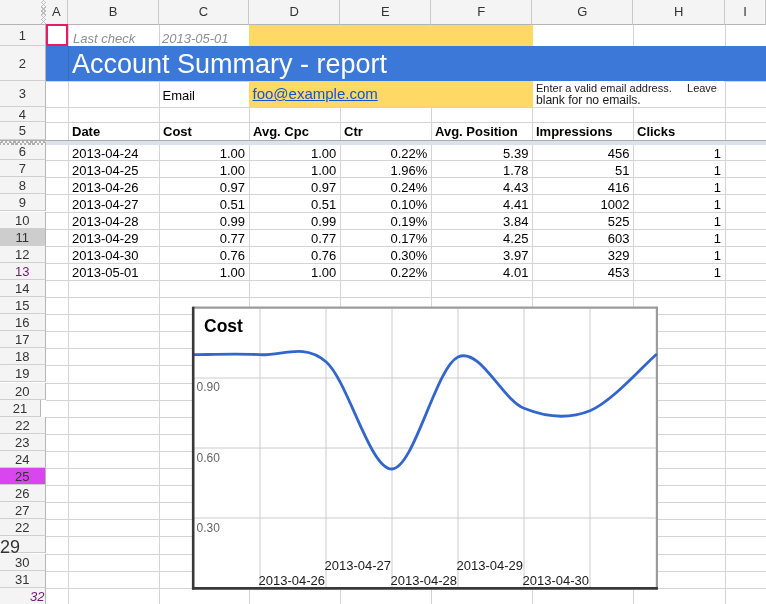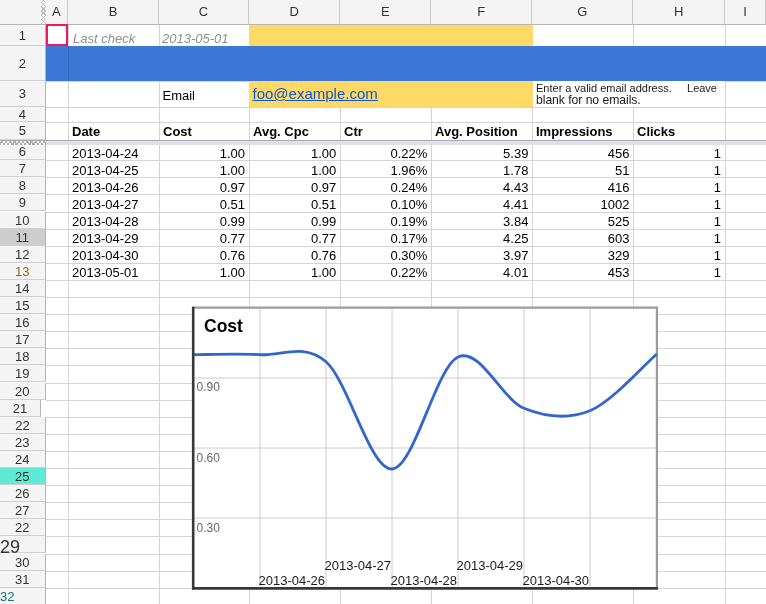--- a/index.html
+++ b/index.html
@@ -50,20 +50,21 @@
     <div style="position: absolute; background: rgb(212, 212, 212); left: 45.5px; top: 587.7px; width: 720.5px; height: 1px;"></div>
   </div>
 
 <div class="abs" style="left:249px; top:24.5px; width:283.5px; height:21px; background:#ffd966;"></div>
 <div class="abs" style="left:249px; top:80.5px; width:283.5px; height:26px; background:#ffd966;"></div>
 
 <div class="abs" style="left:533px; top:81px; width:191px; height:25px; background:#fff;"></div>
 
 <div class="abs" style="left:45.5px; top:45.5px; width:720.5px; height:35px; background:#3c78d8;">
   <div class="abs" style="left:22.5px; top:0; width:1px; height:35px; background:rgba(0,0,0,0.10);"></div>
+  <div class="abs" style="left:26.5px; top:3px; font-size:27px; color:#fff; white-space:nowrap;">Account Summary - report</div>
 </div>
 
 <div id="headers">
     <div style="position: absolute; left: 0px; top: 0px; width: 45.5px; height: 24.5px; background: rgb(244, 244, 244); border-right: 1px solid rgb(181, 181, 181); border-bottom: 1px solid rgb(181, 181, 181);"></div>
     <div style="position: absolute; left: 40.5px; top: 0px; width: 5px; height: 24px; background: repeating-linear-gradient(45deg, rgba(185, 185, 185, 0.9) 0px, rgba(185, 185, 185, 0.9) 1px, transparent 1px, transparent 3px), repeating-linear-gradient(-45deg, rgba(185, 185, 185, 0.9) 0px, rgba(185, 185, 185, 0.9) 1px, transparent 1px, transparent 3px), rgb(246, 246, 246);"></div>
     <div style="position: absolute; left: 45.5px; top: 0px; width: 22.5px; height: 24.5px; background: rgb(244, 244, 244); border-right: 1px solid rgb(201, 201, 201); border-bottom: 1px solid rgb(181, 181, 181);">
       <span style="position:absolute;left:0;right:0;top:4px;text-align:center;font-size:13px;color:#333;">A</span>
     </div>
     <div style="position: absolute; left: 68px; top: 0px; width: 91px; height: 24.5px; background: rgb(244, 244, 244); border-right: 1px solid rgb(201, 201, 201); border-bottom: 1px solid rgb(181, 181, 181);">
       <span style="position:absolute;left:0;right:0;top:4px;text-align:center;font-size:13px;color:#333;">B</span>
@@ -119,21 +120,21 @@
     <div style="position: absolute; left: 0px; top: 211.5px; width: 45.5px; height: 17.1px; background: rgb(244, 244, 244); border-right: 1px solid rgb(181, 181, 181); border-bottom: 1px solid rgb(207, 207, 207);">
       <span style="position:absolute;left:0;right:0;top:1.0499999999999972px;text-align:center;font-size:13px;color:#333;">10</span>
     </div>
     <div style="position: absolute; left: 0px; top: 228.6px; width: 45.5px; height: 17.1px; background: rgb(205, 205, 205); border-right: 1px solid rgb(181, 181, 181); border-bottom: 1px solid rgb(207, 207, 207);">
       <span style="position:absolute;left:0;right:0;top:1.0499999999999972px;text-align:center;font-size:13px;color:#333;">11</span>
     </div>
     <div style="position: absolute; left: 0px; top: 245.7px; width: 45.5px; height: 17.1px; background: rgb(244, 244, 244); border-right: 1px solid rgb(181, 181, 181); border-bottom: 1px solid rgb(207, 207, 207);">
       <span style="position:absolute;left:0;right:0;top:1.0500000000000114px;text-align:center;font-size:13px;color:#333;">12</span>
     </div>
     <div style="position: absolute; left: 0px; top: 262.8px; width: 45.5px; height: 17.1px; background: rgb(244, 244, 244); border-right: 1px solid rgb(181, 181, 181); border-bottom: 1px solid rgb(207, 207, 207);">
-      <span style="position:absolute;left:0;right:0;top:1.0500000000000114px;text-align:center;font-size:13px;color:#a16207;">13</span>
+      <span style="position:absolute;left:0;right:0;top:1.0500000000000114px;text-align:center;font-size:13px;color:#701a75;">13</span>
     </div>
     <div style="position: absolute; left: 0px; top: 279.9px; width: 45.5px; height: 17.1px; background: rgb(244, 244, 244); border-right: 1px solid rgb(181, 181, 181); border-bottom: 1px solid rgb(207, 207, 207);">
       <span style="position:absolute;left:0;right:0;top:1.0500000000000114px;text-align:center;font-size:13px;color:#333;">14</span>
     </div>
     <div style="position: absolute; left: 0px; top: 297px; width: 45.5px; height: 17.1px; background: rgb(244, 244, 244); border-right: 1px solid rgb(181, 181, 181); border-bottom: 1px solid rgb(207, 207, 207);">
       <span style="position:absolute;left:0;right:0;top:1.0500000000000114px;text-align:center;font-size:13px;color:#333;">15</span>
     </div>
     <div style="position: absolute; left: 0px; top: 314.1px; width: 45.5px; height: 17.1px; background: rgb(244, 244, 244); border-right: 1px solid rgb(181, 181, 181); border-bottom: 1px solid rgb(207, 207, 207);">
       <span style="position:absolute;left:0;right:0;top:1.0500000000000114px;text-align:center;font-size:13px;color:#333;">16</span>
     </div>
@@ -154,21 +155,21 @@
     </div>
     <div style="position: absolute; left: 0px; top: 416.7px; width: 46px; height: 17.1px; background: rgb(244, 244, 244); border-right: 1px solid rgb(181, 181, 181); border-bottom: 1px solid rgb(207, 207, 207);">
       <span style="position:absolute;left:0;right:0;top:1.0500000000000114px;text-align:center;font-size:13px;color:#333;">22</span>
     </div>
     <div style="position: absolute; left: 0px; top: 433.8px; width: 45.5px; height: 17.1px; background: rgb(244, 244, 244); border-right: 1px solid rgb(181, 181, 181); border-bottom: 1px solid rgb(207, 207, 207);">
       <span style="position:absolute;left:0;right:0;top:1.0500000000000114px;text-align:center;font-size:13px;color:#333;">23</span>
     </div>
     <div style="position: absolute; left: 0px; top: 450.9px; width: 45.5px; height: 17.1px; background: rgb(244, 244, 244); border-right: 1px solid rgb(181, 181, 181); border-bottom: 1px solid rgb(207, 207, 207);">
       <span style="position:absolute;left:0;right:0;top:1.0500000000000114px;text-align:center;font-size:13px;color:#333;">24</span>
     </div>
-    <div style="position: absolute; left: 0px; top: 468px; width: 45.5px; height: 17.1px; background: #5eead4; border-right: 1px solid rgb(181, 181, 181); border-bottom: 1px solid rgb(207, 207, 207);">
+    <div style="position: absolute; left: 0px; top: 468px; width: 45.5px; height: 17.1px; background: #d946ef; border-right: 1px solid rgb(181, 181, 181); border-bottom: 1px solid rgb(207, 207, 207);">
       <span style="position:absolute;left:0;right:0;top:1.0500000000000114px;text-align:center;font-size:13px;color:#333;">25</span>
     </div>
     <div style="position: absolute; left: 0px; top: 485.1px; width: 45.5px; height: 17.1px; background: rgb(244, 244, 244); border-right: 1px solid rgb(181, 181, 181); border-bottom: 1px solid rgb(207, 207, 207);">
       <span style="position:absolute;left:0;right:0;top:1.0500000000000114px;text-align:center;font-size:13px;color:#333;">26</span>
     </div>
     <div style="position: absolute; left: 0px; top: 502.2px; width: 45.5px; height: 17.1px; background: rgb(244, 244, 244); border-right: 1px solid rgb(181, 181, 181); border-bottom: 1px solid rgb(207, 207, 207);">
       <span style="position:absolute;left:0;right:0;top:1.0500000000000114px;text-align:center;font-size:13px;color:#333;">27</span>
     </div>
     <div style="position: absolute; left: 0px; top: 519.3px; width: 45.5px; height: 17.1px; background: rgb(244, 244, 244); border-right: 1px solid rgb(181, 181, 181); border-bottom: 1px solid rgb(207, 207, 207);">
       <span style="position:absolute;left:0;right:0;top:1.0500000000000114px;text-align:center;font-size:13px;color:#333;">22</span>
@@ -176,21 +177,21 @@
     <div style="position: absolute; left: 0px; top: 536.4px; width: 45.5px; height: 17.1px; background: rgb(244, 244, 244); border-right: 1px solid rgb(181, 181, 181); border-bottom: 1px solid rgb(207, 207, 207);">
       <span style="position:absolute;left:0;right:0;top:1.0500000000000114px;text-align:left;font-size:18px;color:#333;">29</span>
     </div>
     <div style="position: absolute; left: 0px; top: 553.5px; width: 45.5px; height: 17.1px; background: rgb(244, 244, 244); border-right: 1px solid rgb(181, 181, 181); border-bottom: 1px solid rgb(207, 207, 207);">
       <span style="position:absolute;left:0;right:0;top:1.0500000000000114px;text-align:center;font-size:13px;color:#333;">30</span>
     </div>
     <div style="position: absolute; left: 0px; top: 570.6px; width: 45.5px; height: 17.1px; background: rgb(244, 244, 244); border-right: 1px solid rgb(181, 181, 181); border-bottom: 1px solid rgb(207, 207, 207);">
       <span style="position:absolute;left:0;right:0;top:1.0500000000000114px;text-align:center;font-size:13px;color:#333;">31</span>
     </div>
     <div style="position: absolute; left: 0px; top: 587.7px; width: 45.5px; height: 17.1px; background: rgb(244, 244, 244); border-right: 1px solid rgb(181, 181, 181); border-bottom: 1px solid rgb(207, 207, 207);">
-      <span style="position:absolute;left:0;right:0;top:1.0500000000000114px;text-align:left;font-size:13px;color:#0f766e;">32</span>
+      <span style="position:absolute;left:0;right:0;top:1.0500000000000114px;text-align:right;font-size:13px;color:#701a75;font-style:italic;">32</span>
     </div>
   </div>
 
 <div class="abs" style="left:0; top:139.5px; width:766px; height:1.5px; background:#ababab;"></div>
 <div class="abs" style="left:45.5px; top:141px; width:720.5px; height:4.2px; background:#dde1ec;"></div>
 <div class="abs" style="left:0; top:141px; width:45.5px; height:4.2px; background:repeating-linear-gradient(45deg,rgba(170,170,170,0.95) 0,rgba(170,170,170,0.95) 1px,transparent 1px,transparent 3px),repeating-linear-gradient(-45deg,rgba(170,170,170,0.95) 0,rgba(170,170,170,0.95) 1px,transparent 1px,transparent 3px),#f6f6f6;"></div>
 
 <div class="abs" style="left:45.5px; top:24px; width:22.8px; height:22px; border:2.2px solid #ee1964; background:#fff;"></div>
 
 <div id="texts">

